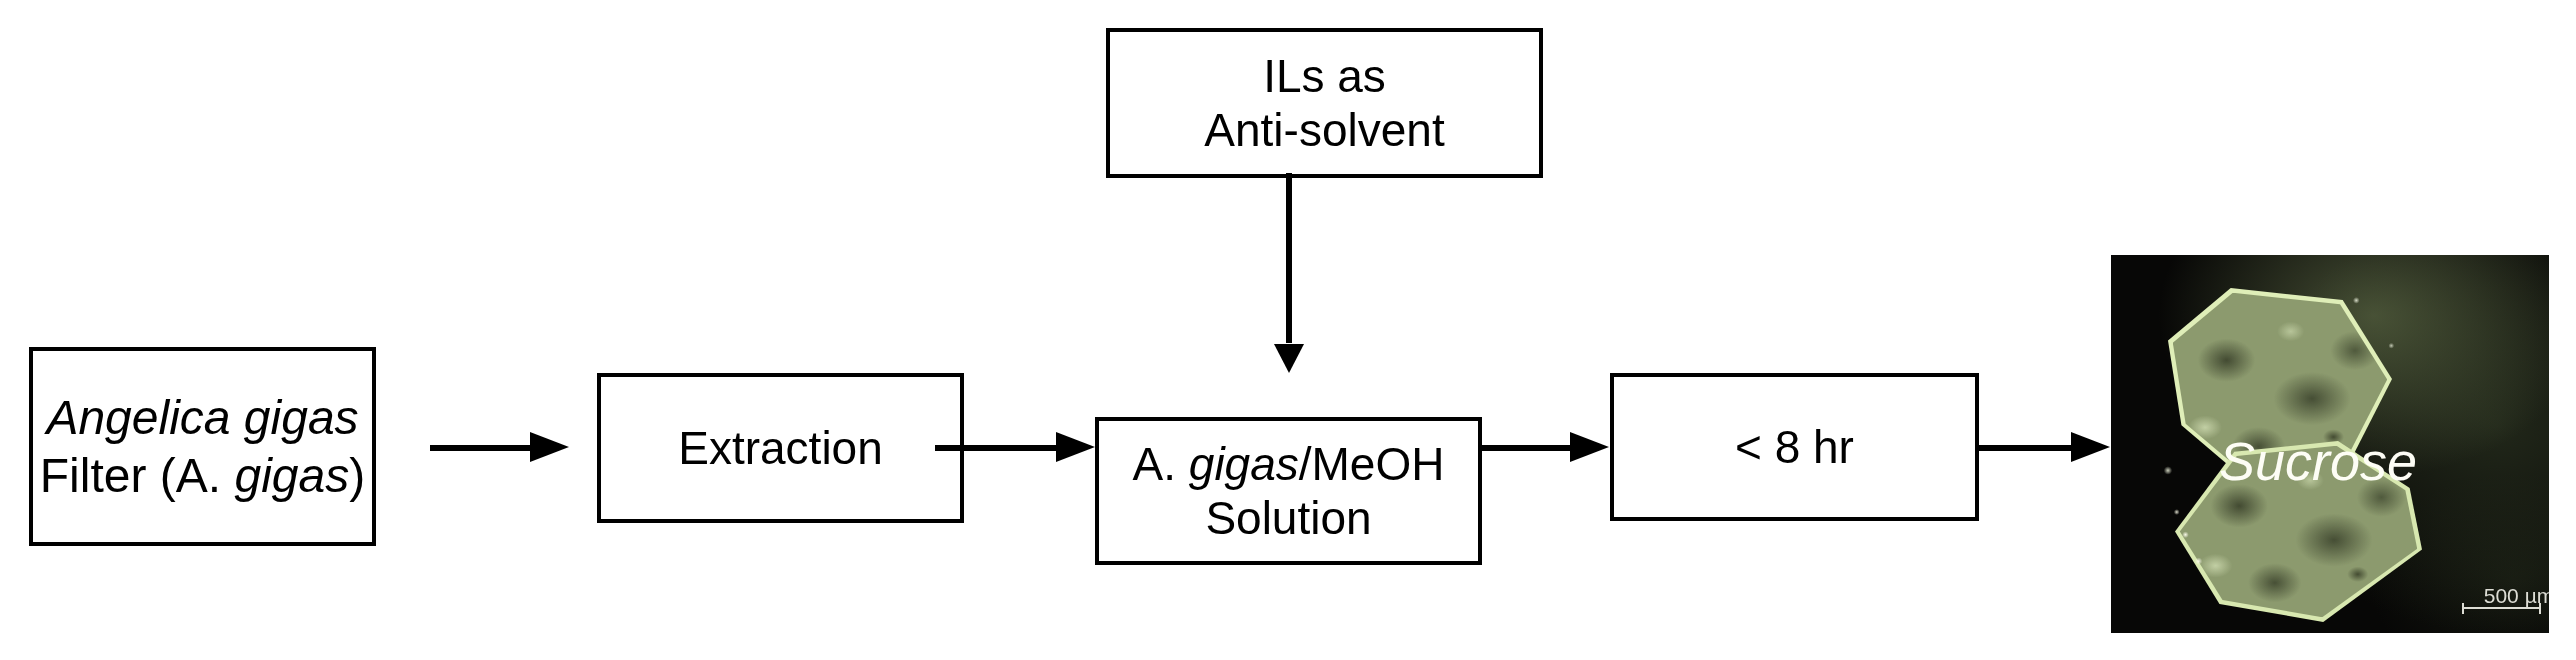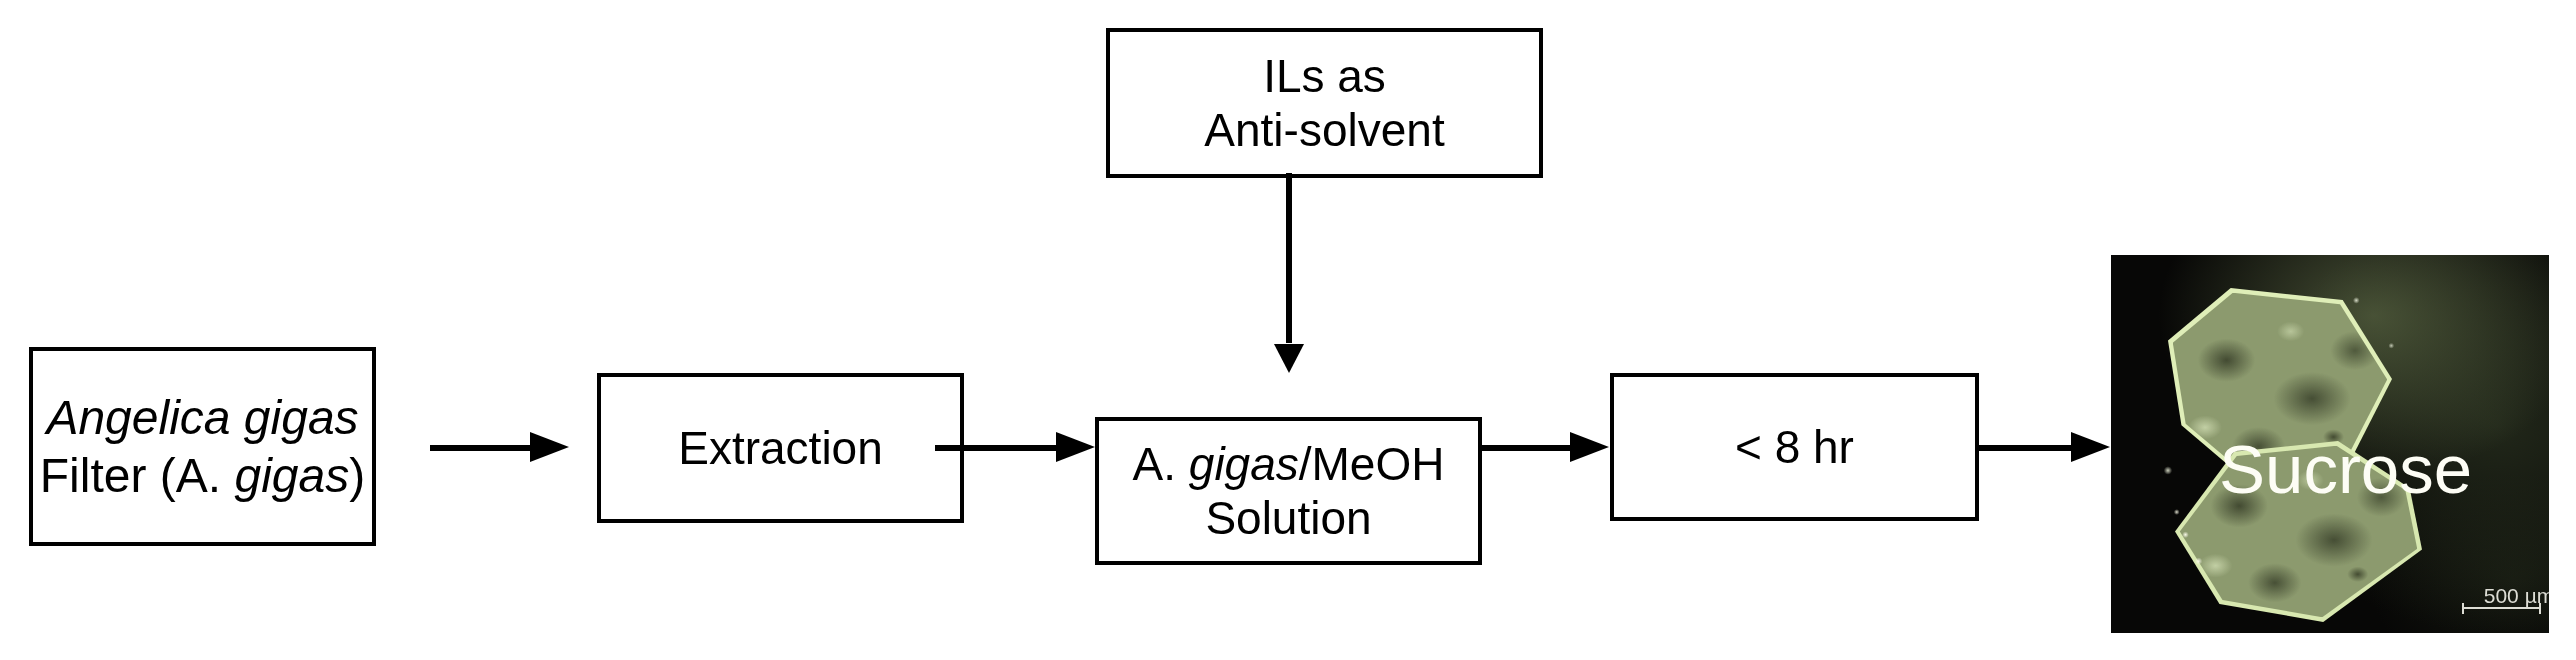--- a/index.html
+++ b/index.html
@@ -58,21 +58,21 @@
   .crystal-b .fill{clip-path:polygon(24% 6%, 66% 0, 95% 26%, 100% 60%, 60% 100%, 18% 90%, 0 50%);}
   .sparkles{position:absolute;inset:0;z-index:2;
     background:
       radial-gradient(5.5px 5.5px at 17% 74%, rgba(255,255,240,0.95), transparent 60%),
       radial-gradient(4.8px 4.8px at 15% 68%, rgba(255,255,235,0.85), transparent 60%),
       radial-gradient(6.2px 6.2px at 20% 81%, rgba(255,255,240,0.90), transparent 60%),
       radial-gradient(7px 7px at 13% 57%, rgba(250,255,230,0.80), transparent 60%),
       radial-gradient(5.5px 5.5px at 56% 12%, rgba(250,255,235,0.80), transparent 60%),
       radial-gradient(4.8px 4.8px at 64% 24%, rgba(250,255,235,0.70), transparent 60%);}
   .photo-caption{position:absolute;left:108px;top:175px;z-index:3;
-    font-size:69px;color:#fdfdf5;white-space:nowrap;}
+    font-size:54px;font-style:italic;color:#fdfdf5;white-space:nowrap;}
   .sb-label{position:absolute;left:363px;top:329px;width:90px;z-index:3;
     text-align:center;font-size:21px;color:#ddddd5;white-space:nowrap;}
   .sb-bar{position:absolute;left:351px;top:348px;width:79px;height:11px;z-index:3;
     border-left:2.1px solid #ddddd5;border-right:2.1px solid #ddddd5;box-sizing:border-box;
     background:linear-gradient(to bottom, transparent 4.1px, #ddddd5 4.1px, #ddddd5 6.2px, transparent 6.2px);}
 </style>
 </head>
 <body>
 
 <div class="canvas">

